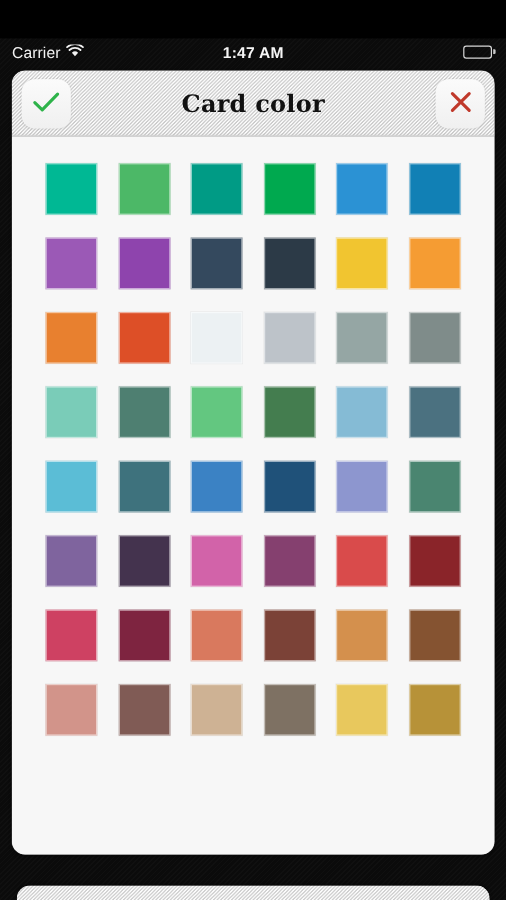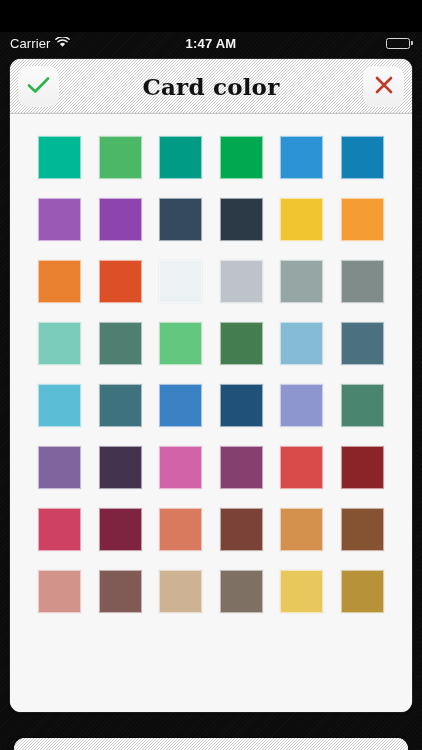--- a/index.html
+++ b/index.html
@@ -85,21 +85,21 @@
     position:relative;
     height:55px;
     flex:0 0 55px;
     border-bottom:1px solid #c9c9c9;
     display:flex; align-items:center; justify-content:center;
     box-shadow:inset 0 -1px 2px rgba(0,0,0,0.06);
   }
 
   #dialog-title {
     font-family:"DejaVu Serif", "Liberation Serif", serif;
-    font-size:23px;
+    font-size:20px;
     font-weight:bold;
     color:#111;
     letter-spacing:0.2px;
   }
 
   .hdr-btn {
     position:absolute;
     top:7px;
     width:41px; height:41px;
     border-radius:11px;

